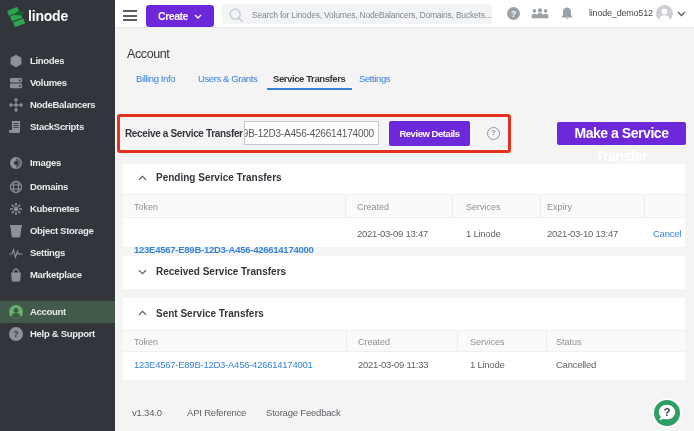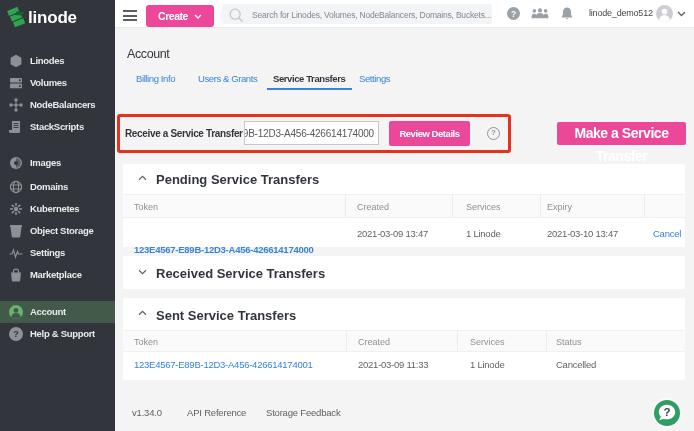--- a/index.html
+++ b/index.html
@@ -2,30 +2,30 @@
 <html><head>
 <meta charset="utf-8">
 <style>
 * { margin:0; padding:0; box-sizing:border-box; }
 html,body { width:694px; height:431px; overflow:hidden; font-family:"Liberation Sans",sans-serif; }
 body { position:relative; background:#f4f4f4; }
 
 
 #sidebar { position:absolute; left:0; top:0; width:115px; height:431px; background:#32363c; z-index:5; }
 .logo { position:absolute; left:7px; top:5px; }
-.logotext { position:absolute; left:28px; top:8px; color:#fff; font-size:17px; font-weight:bold; letter-spacing:-.2px; }
+.logotext { position:absolute; left:28px; top:8px; color:#fff; font-size:14px; font-weight:bold; letter-spacing:-.2px; }
 .nav-item { position:absolute; left:0; width:115px; height:22px; }
 .nav-item .ico { position:absolute; left:9px; top:4px; width:14px; height:14px; }
 .nav-item .lbl { position:absolute; left:30px; top:5px; font-size:9.5px; font-weight:bold; color:#e9eaeb; letter-spacing:-.3px; white-space:nowrap; }
 .nav-active { background:#415a49; }
 
 
 #topbar { position:absolute; left:115px; top:0; width:579px; height:28px; background:#fff; border-bottom:1px solid #e8e9ea; z-index:4; }
 .burger div { width:14px; height:2px; background:#5a5f64; margin-bottom:2.5px; }
-.btn-blue { background:#ec4899; color:#fff; font-weight:bold; letter-spacing:-.45px; text-align:center; }
+.btn-blue { background:#6d28d9; color:#fff; font-weight:bold; letter-spacing:-.45px; text-align:center; }
 #createbtn { position:absolute; left:31px; top:5px; width:68px; height:22px; border-radius:3px; font-size:10.5px; line-height:22px; }
 #searchbox { position:absolute; left:107px; top:4px; width:270px; height:20px; background:#f3f4f5; border-radius:3px; overflow:hidden; }
 #searchbox .ph { position:absolute; left:30px; top:6px; font-size:8.5px; letter-spacing:-.2px; color:#82888e; white-space:nowrap; }
 
 
 #main { position:absolute; left:115px; top:28px; width:579px; height:403px; background:#f4f4f4; }
 h1 { position:absolute; left:12px; top:19px; font-size:12.5px; font-weight:400; letter-spacing:-.4px; color:#32363c; }
 .tab { position:absolute; top:45px; font-size:9.5px; letter-spacing:-.4px; color:#3683dc; white-space:nowrap; }
 .tab-active { color:#32363c; font-weight:bold; }
 #tabline { position:absolute; left:152px; top:60px; width:85px; height:2px; background:#3683dc; }
@@ -33,21 +33,21 @@
 #redbox { position:absolute; left:2px; top:86px; width:394px; height:39px; border:3.5px solid #e5321f; border-radius:3px; }
 #rlabel { position:absolute; left:10px; top:100px; font-size:10px; letter-spacing:-.35px; font-weight:bold; color:#32363c; white-space:nowrap; }
 #tinput { position:absolute; left:129px; top:93px; width:135px; height:24px; border:1px solid #c5c8ca; background:#fff; overflow:hidden; }
 #tinput span { position:absolute; right:4px; top:6px; font-size:10px; letter-spacing:-.2px; color:#55595d; white-space:nowrap; }
 #reviewbtn { position:absolute; left:274px; top:93px; width:81px; height:25px; font-size:9.5px; line-height:25px; border-radius:2px; }
 #qmark { position:absolute; left:372px; top:99px; width:13px; height:13px; border:1.5px solid #8e959b; border-radius:50%; color:#8e959b; font-size:8px; font-weight:bold; text-align:center; line-height:10px; }
 #makebtn { position:absolute; left:442px; top:94px; width:129px; height:23px; font-size:14px; line-height:23px; border-radius:2px; }
 
 .panel { position:absolute; left:8px; width:562px; background:#fff; }
 .caret { position:absolute; left:15px; width:9px; height:6px; }
-.ptitle { position:absolute; left:33px; font-size:13px; font-weight:bold; color:#32363c; white-space:nowrap; }
+.ptitle { position:absolute; left:33px; font-size:10px; font-weight:bold; color:#32363c; white-space:nowrap; }
 .thead { position:absolute; left:0; width:100%; background:#fafafa; border-top:1px solid #f0f0f0; border-bottom:1px solid #f0f0f0; }
 .th { position:absolute; font-size:9px; color:#8c9196; white-space:nowrap; }
 .td { position:absolute; font-size:9.5px; letter-spacing:-.25px; color:#606469; white-space:nowrap; }
 .link { color:#3683dc; }
 .sep { position:absolute; width:1px; background:#ececec; top:0; bottom:0; }
 
 #footer { position:absolute; top:379px; left:0; width:100%; font-size:9.5px; letter-spacing:-.2px; color:#5d6267; }
 #footer span { position:absolute; white-space:nowrap; }
 
 #chat { position:absolute; left:654px; top:400px; width:26px; height:26px; border-radius:50%; background:#2f9e63; box-shadow:0 0 0 2px rgba(255,255,255,.7); z-index:6; }

